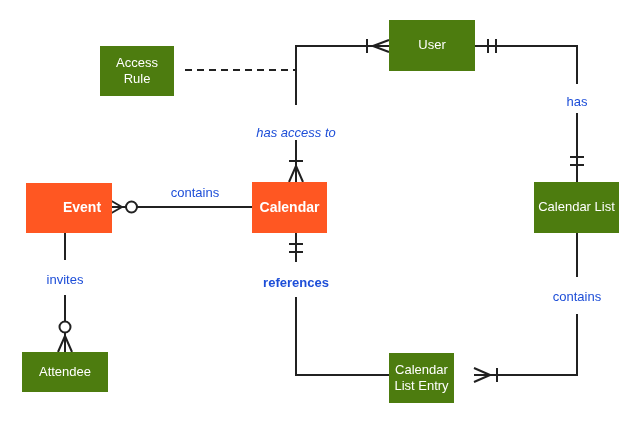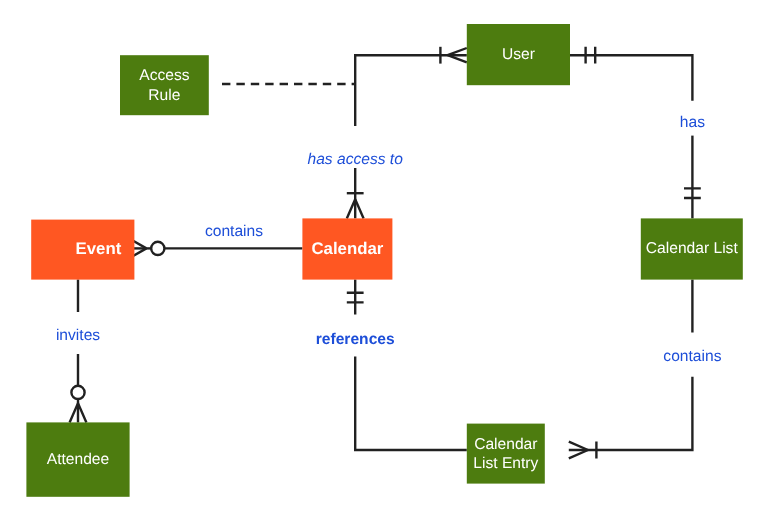--- a/index.html
+++ b/index.html
@@ -119,21 +119,21 @@
   <div class="entity green" style="left:100px; top:46px; width:74px; height:50px;">Access Rule</div>
 
   <div class="entity green" style="left:389px; top:20px; width:86px; height:51px;">User</div>
 
   <div class="entity orange" style="left:26px; top:183px; width:86px; height:50px;padding-left:28px;">Event</div>
 
   <div class="entity orange" style="left:252px; top:182px; width:75px; height:51px;">Calendar</div>
 
   <div class="entity green" style="left:534px; top:182px; width:85px; height:51px;">Calendar List</div>
 
-  <div class="entity green" style="left:22px; top:352px; width:86px; height:62px;">Attendee</div>
+  <div class="entity green" style="left:22px; top:352px; width:86px; height:40px;">Attendee</div>
 
   <div class="entity green" style="left:389px; top:353px; width:65px; height:50px;">Calendar List Entry</div>
 
   <div class="edge-label" style="left:296px; top:132px;font-style:italic;">has access to</div>
 
   <div class="edge-label" style="left:577px; top:101px;">has</div>
 
   <div class="edge-label" style="left:195px; top:192px;">contains</div>
 
   <div class="edge-label" style="left:65px; top:279px;">invites</div>

